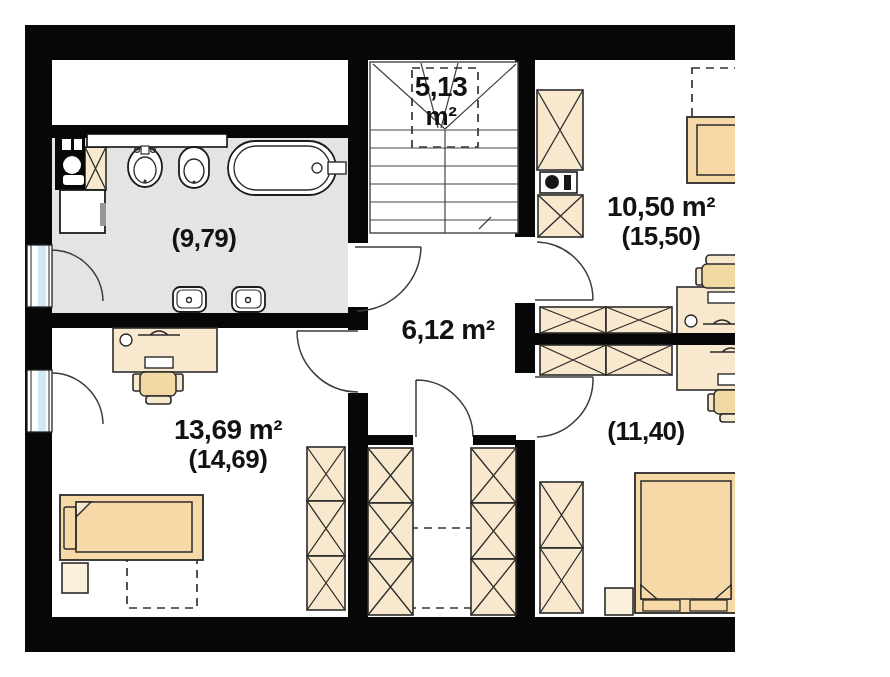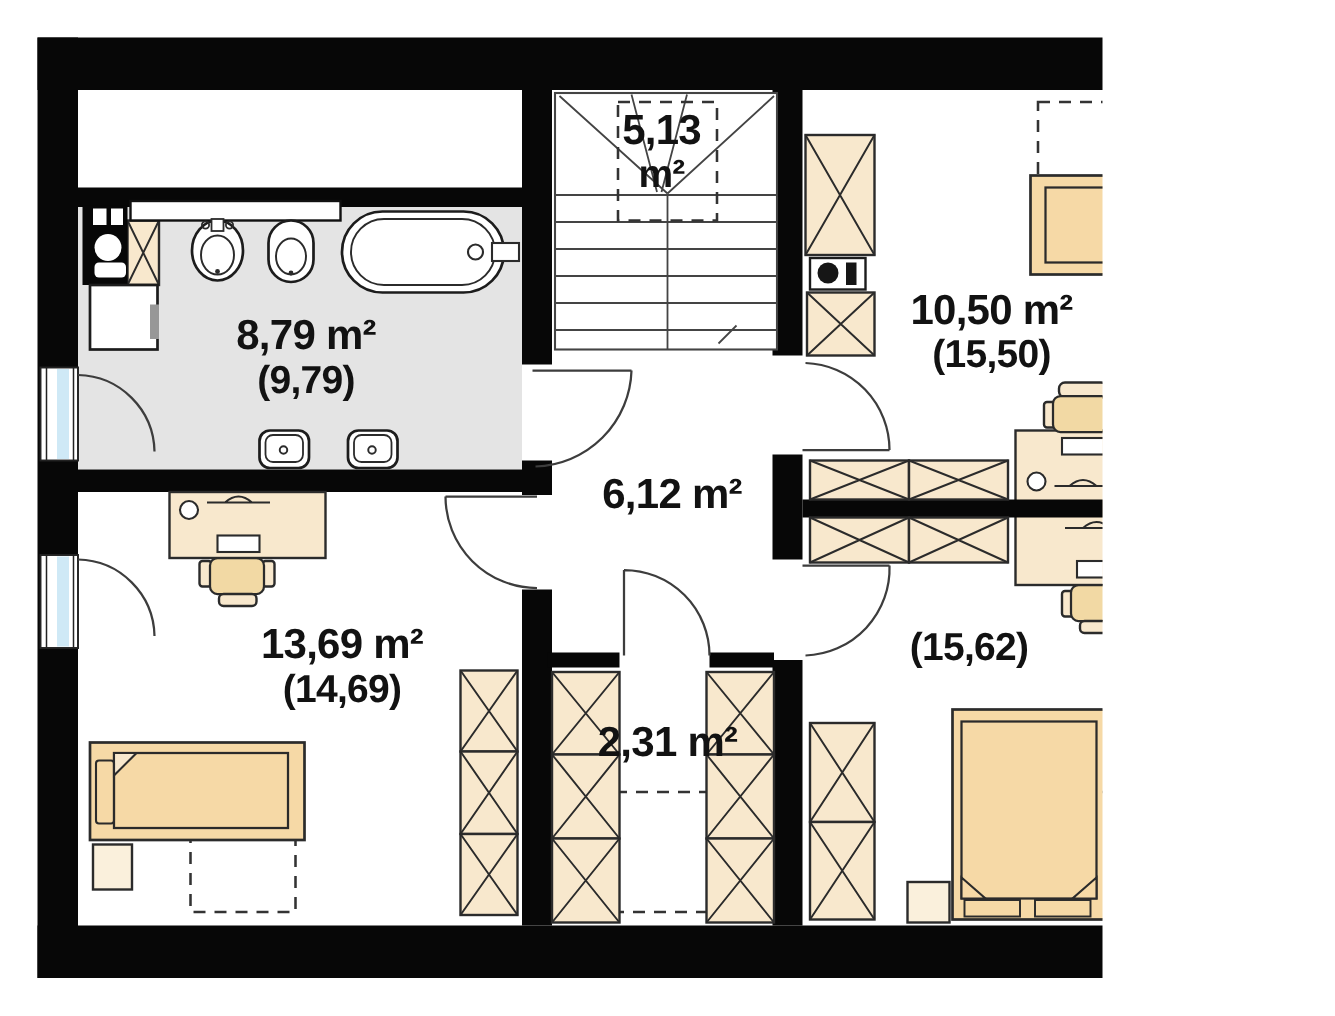--- a/index.html
+++ b/index.html
@@ -268,33 +268,31 @@
     <path d="M785,303 L833,303 M785,303 A49,49 0 0 1 834,254"></path>
     <path d="M785,371 L833,371 M785,371 A49,49 0 0 0 834,420"></path>
   </g>
 </svg>
 
   <div class="lbl" style="left:441px;top:101px">
     <div>5,13</div>
       <div class="l2">m²</div>
   </div>
   <div class="lbl" style="left:204px;top:238px">
-    <div>8,79 m²</div>
       <div class="l2">(9,79)</div>
   </div>
   <div class="lbl" style="left:661px;top:221px">
     <div>10,50 m²</div>
       <div class="l2">(15,50)</div>
   </div>
   <div class="lbl" style="left:448px;top:330px">
     <div>6,12 m²</div>
   </div>
   <div class="lbl" style="left:228px;top:444px">
     <div>13,69 m²</div>
       <div class="l2">(14,69)</div>
   </div>
   <div class="lbl" style="left:445px;top:495px">
-    <div>2,31 m²</div>
   </div>
   <div class="lbl" style="left:646px;top:431px">
-      <div class="l2">(15,62)</div>
+      <div class="l2">(11,40)</div>
   </div>
 </div>
 
 </body></html>

